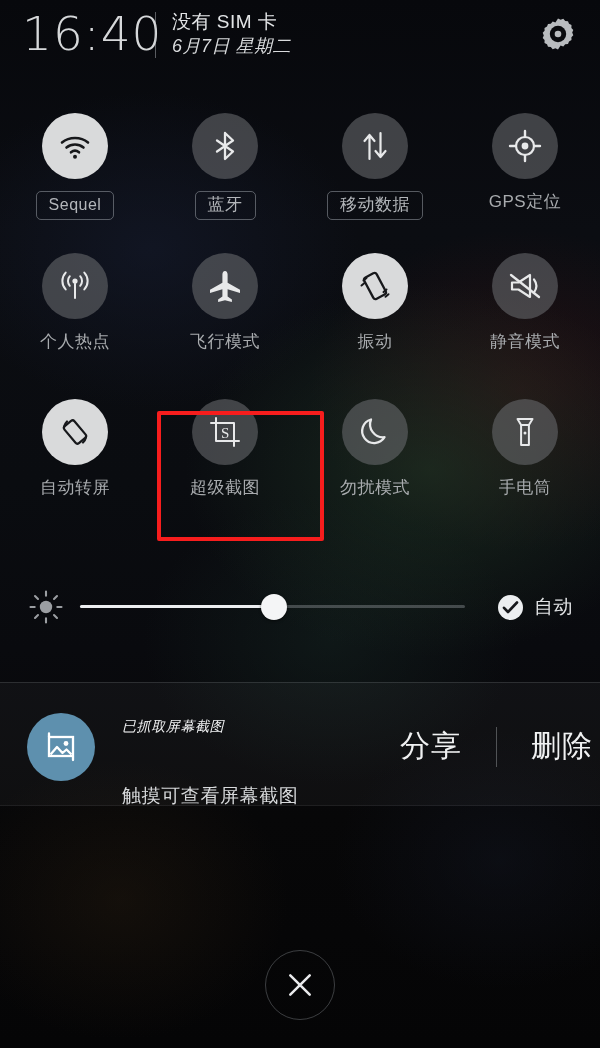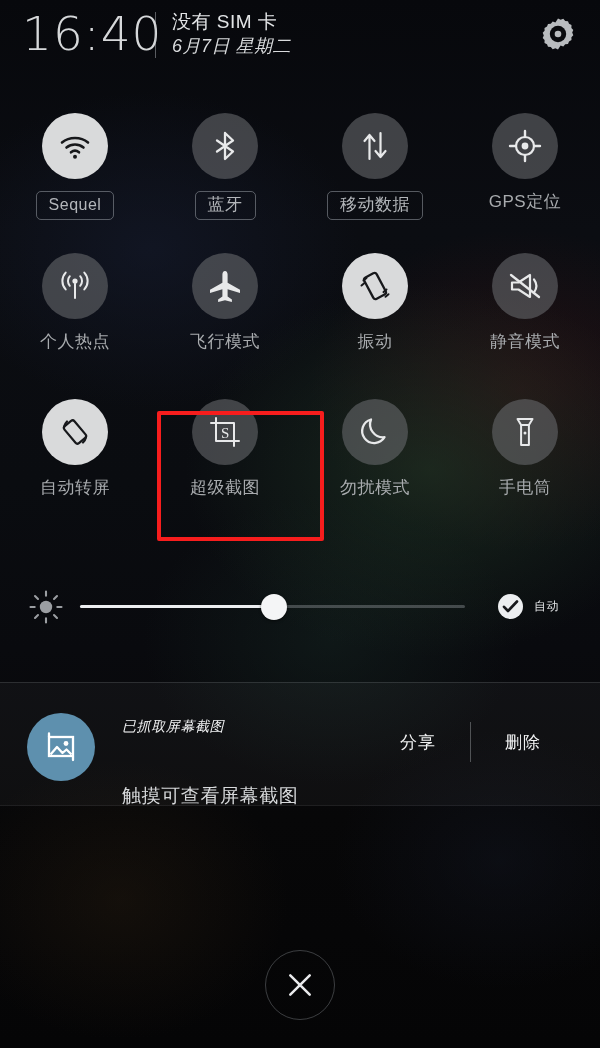--- a/index.html
+++ b/index.html
@@ -92,41 +92,41 @@
     position: absolute; left: 0; top: 0; height: 3px; width: 48%;
     background: #eceef0; border-radius: 2px;
   }
   .slider-thumb {
     position: absolute; left: 261px; top: 14px; width: 26px; height: 26px;
     border-radius: 50%; background: #f4f5f6;
     box-shadow: 0 1px 3px rgba(0,0,0,0.55);
   }
   .auto-wrap { position: absolute; left: 498px; top: 14px; display: flex; align-items: center; gap: 11px; }
   .auto-check { width: 25px; height: 25px; border-radius: 50%; background: #eceef0; display: flex; align-items: center; justify-content: center; }
-  .auto-label { font-size: 12px; color: #e0e2e4; letter-spacing: 0.5px; }
+  .auto-label { font-size: 19px; color: #e0e2e4; letter-spacing: 0.5px; }
 
   
   .divider-top {
     position: absolute; left: 0; top: 682px; width: 600px; height: 1px;
     background: rgba(190,195,200,0.20);
   }
   .notif {
     position: absolute; left: 0; top: 683px; width: 600px; height: 122px;
     background: rgba(255,255,255,0.035);
   }
   .notif-icon {
     position: absolute; left: 27px; top: 713px; width: 68px; height: 68px;
     border-radius: 50%; background: #5e90ae;
     display: flex; align-items: center; justify-content: center;
   }
   .notif-text { position: absolute; left: 122px; top: 710px; }
   .notif-title { font-size: 14px; color: #f2f3f4; line-height: 32px; letter-spacing: 0.6px; font-style: italic; }
   .notif-sub { font-size: 19px; color: #d7d9db; line-height: 30px; letter-spacing: 0.6px; margin-top: 39px; }
   .notif-actions { position: absolute; left: 398px; top: 722px; display: flex; align-items: center; }
-  .notif-btn { font-size: 17px; color: #f0f1f2; letter-spacing: 1px; padding: 4px 2px; }
+  .notif-btn { font-size: 30px; color: #f0f1f2; letter-spacing: 1px; padding: 4px 2px; }
   .notif-sep { width: 1px; height: 40px; background: rgba(200,205,210,0.35); margin: 0 32px; }
   .divider-bot {
     position: absolute; left: 0; top: 805px; width: 600px; height: 1px;
     background: rgba(190,195,200,0.13);
   }
 
   
   .close-btn {
     position: absolute; left: 265px; top: 950px; width: 70px; height: 70px;
     border-radius: 50%; border: 1px solid rgba(175,180,186,0.32);

